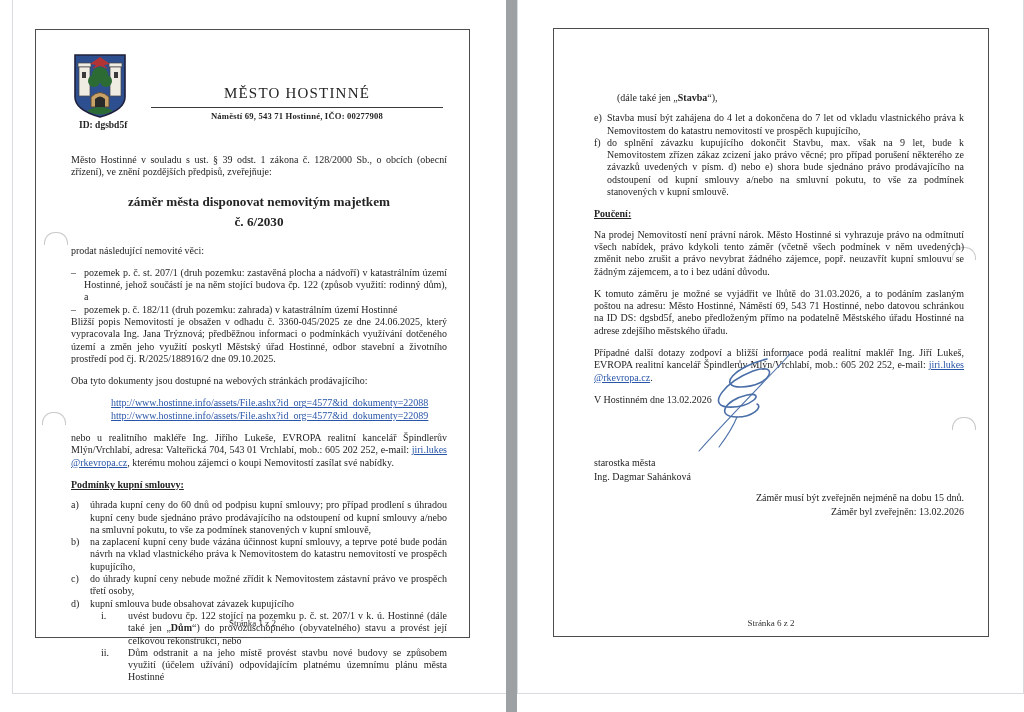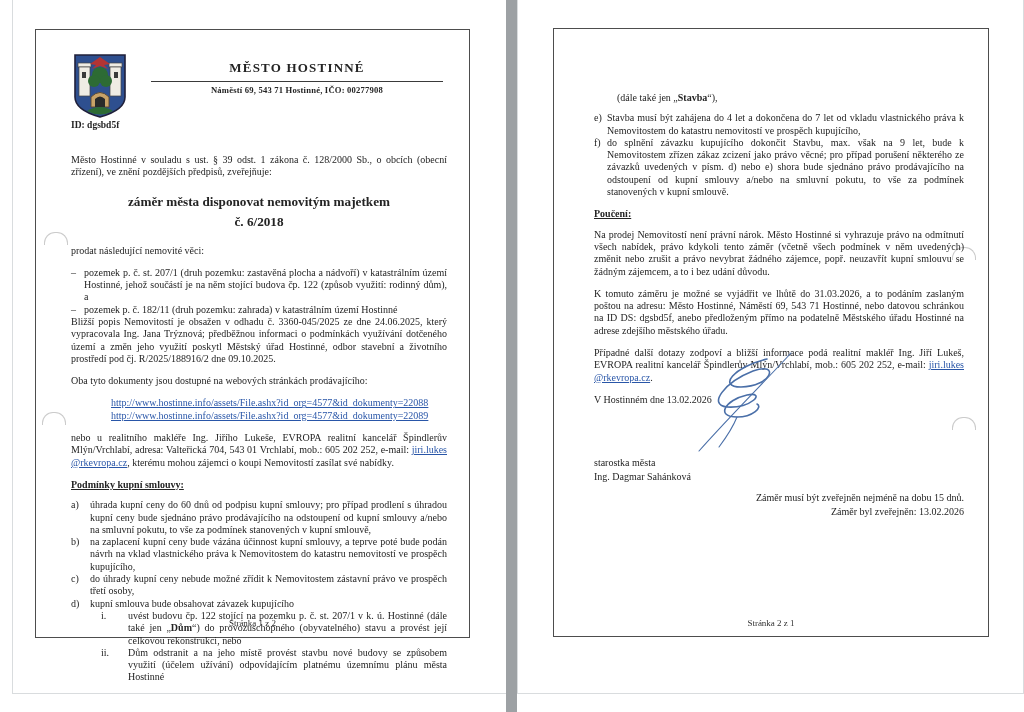--- a/index.html
+++ b/index.html
@@ -27,23 +27,23 @@
   .content{
     position:absolute;left:0;top:0;right:0;bottom:0;
     font-size:10px;line-height:1.23;text-align:justify;
   }
   .content-l{padding:0 22px 0 35px;}
   .content-r{padding:55px 24px 0 40px;}
 
   
   .hdr{position:relative;height:100px;margin-top:24px;}
   .arms{position:absolute;left:3px;top:0;width:52px;height:64px;}
-  .arms-id{position:absolute;left:0px;top:66px;font-weight:bold;font-size:9.5px;white-space:nowrap;}
+  .arms-id{position:absolute;left:8px;top:66px;font-weight:bold;font-size:9.5px;white-space:nowrap;}
   .hdr-col{position:absolute;left:78px;right:2px;top:6px;text-align:center;}
-  .city-title{font-size:13px;font-weight:bold;letter-spacing:1.2px;white-space:nowrap;}
+  .city-title{font-size:15px;font-weight:normal;letter-spacing:1.2px;white-space:nowrap;margin-top:24px;}
   .hdr-rule{border:0;border-top:1.2px solid #3a3a3a;margin:5px 2px 3px 2px;}
   .city-addr{font-size:8.6px;font-weight:600;letter-spacing:.2px;white-space:nowrap;}
 
   .para{margin:0 0 10px 0;}
   .subject{
     text-align:center;font-weight:bold;font-size:13.2px;line-height:1.55;
     margin:13px 0 12px 0;
   }
   .sec-head{font-weight:bold;text-decoration:underline;margin:0 0 8px 0;text-align:left;}
   b{font-weight:bold;}
@@ -113,21 +113,21 @@
         <div class="city-title">MĚSTO HOSTINNÉ</div>
         <hr class="hdr-rule">
         <div class="city-addr">Náměstí 69, 543 71 Hostinné, IČO: 00277908</div>
       </div>
     </div>
 
     <p class="para">Město Hostinné v souladu s ust. § 39 odst. 1 zákona č. 128/2000 Sb., o obcích (obecní zřízení), ve znění pozdějších předpisů, zveřejňuje:</p>
 
     <div class="subject">
       <div>záměr města disponovat nemovitým majetkem</div>
-      <div>č. 6/2018</div>
+      <div>č. 6/2030</div>
     </div>
 
     <p class="para">prodat následující nemovité věci:</p>
 
     <div class="row">
       <span class="mk">–</span>
       <span class="txt">pozemek p. č. st. 207/1 (druh pozemku: zastavěná plocha a nádvoří) v katastrálním území Hostinné, jehož součástí je na něm stojící budova čp. 122 (způsob využití: rodinný dům), a</span>
     </div>
     <div class="row">
       <span class="mk">–</span>
@@ -213,14 +213,14 @@
   <span class="sig">
     <svg viewBox="0 0 150 110" width="150" height="110">
       <g fill="none" stroke="#4a6fa8" stroke-width="1.6" stroke-linecap="round">
         <path d="M88,12 C55,20 38,40 62,40 C92,40 102,14 74,24 C46,35 28,58 48,60 C72,62 88,44 68,48 C46,53 36,70 58,70 C74,70 84,60 78,57"></path>
         <path d="M20,104 C50,70 95,25 112,6" stroke-width="1.1"></path>
         <path d="M58,70 C54,80 46,92 40,100" stroke-width="1.1"></path>
       </g>
     </svg>
   </span>
 
-  <div class="pg-footer">Stránka 2 z 1</div>
+  <div class="pg-footer">Stránka 6 z 2</div>
 </div>
 
 </body></html>

